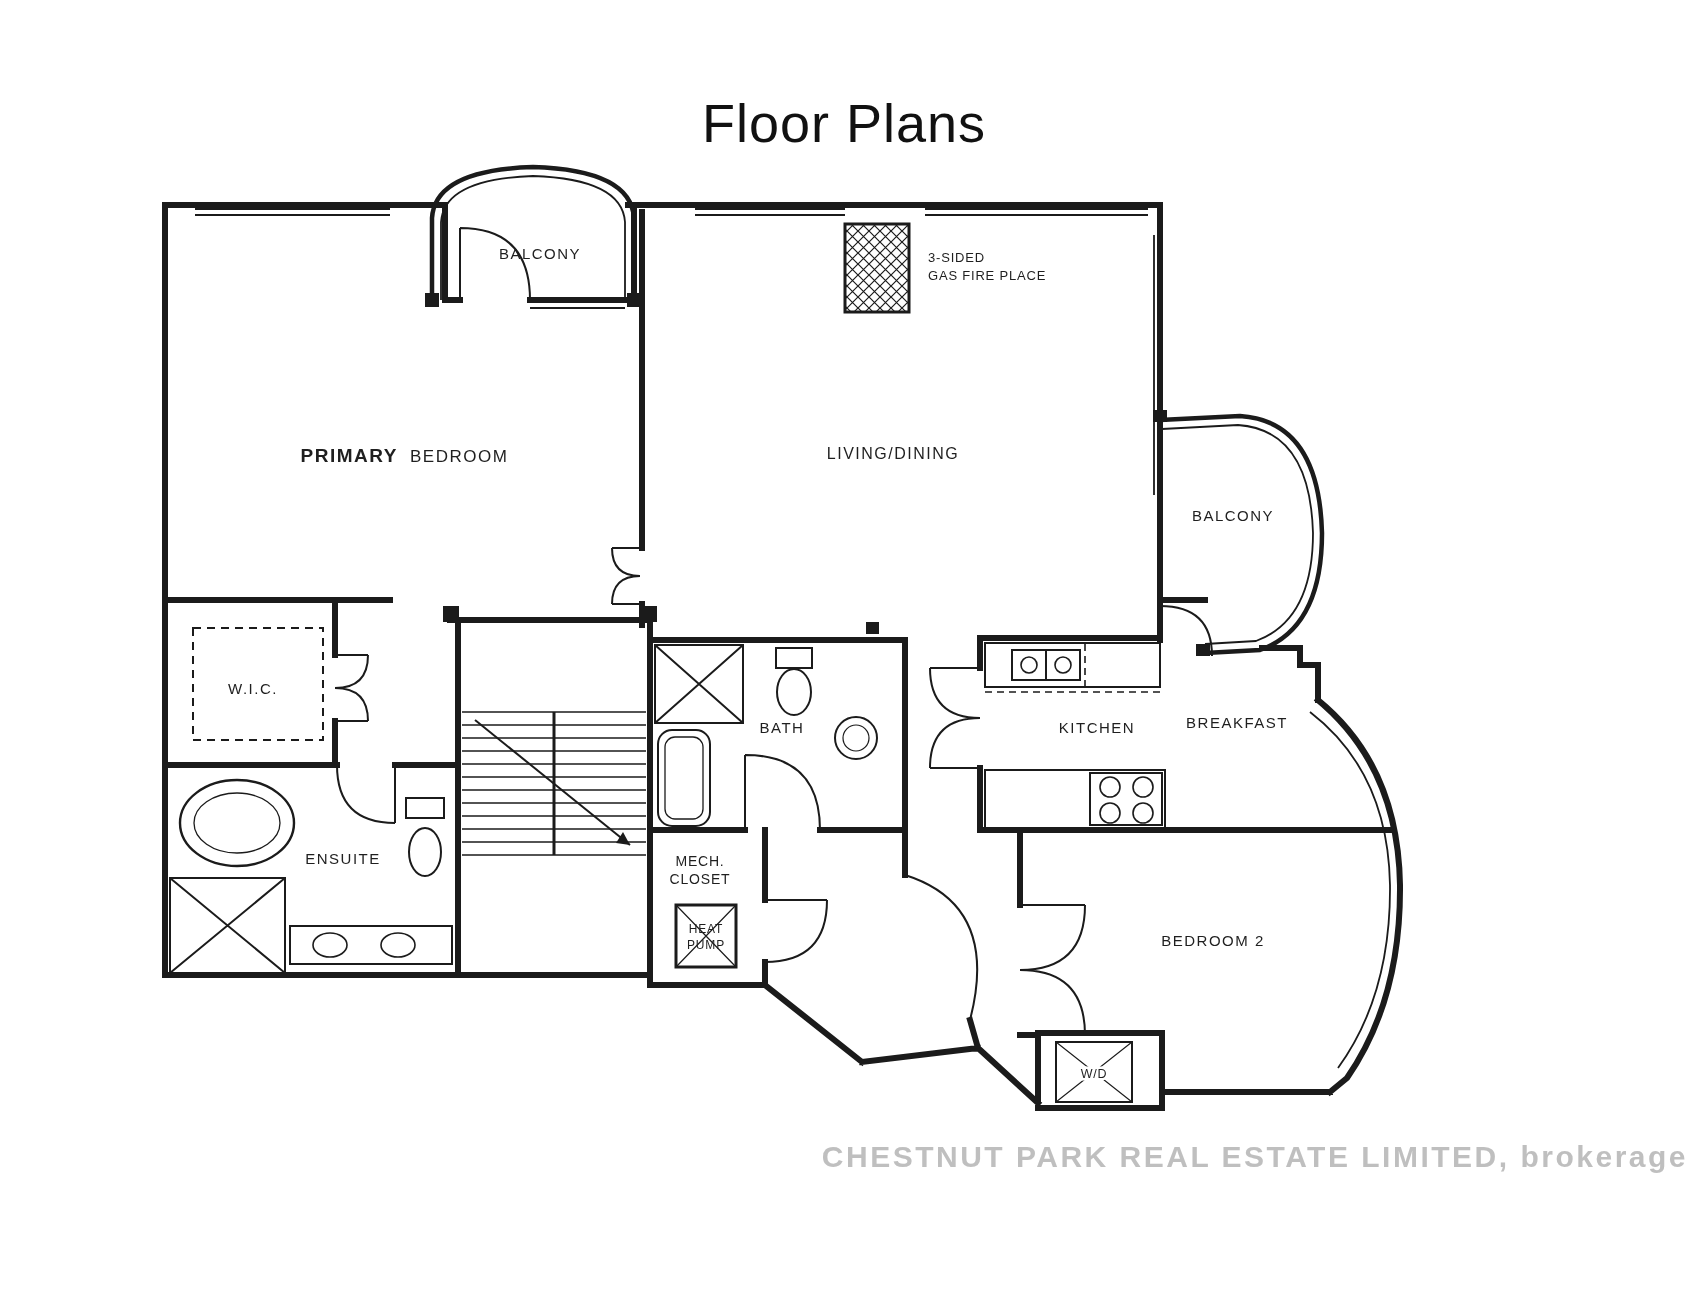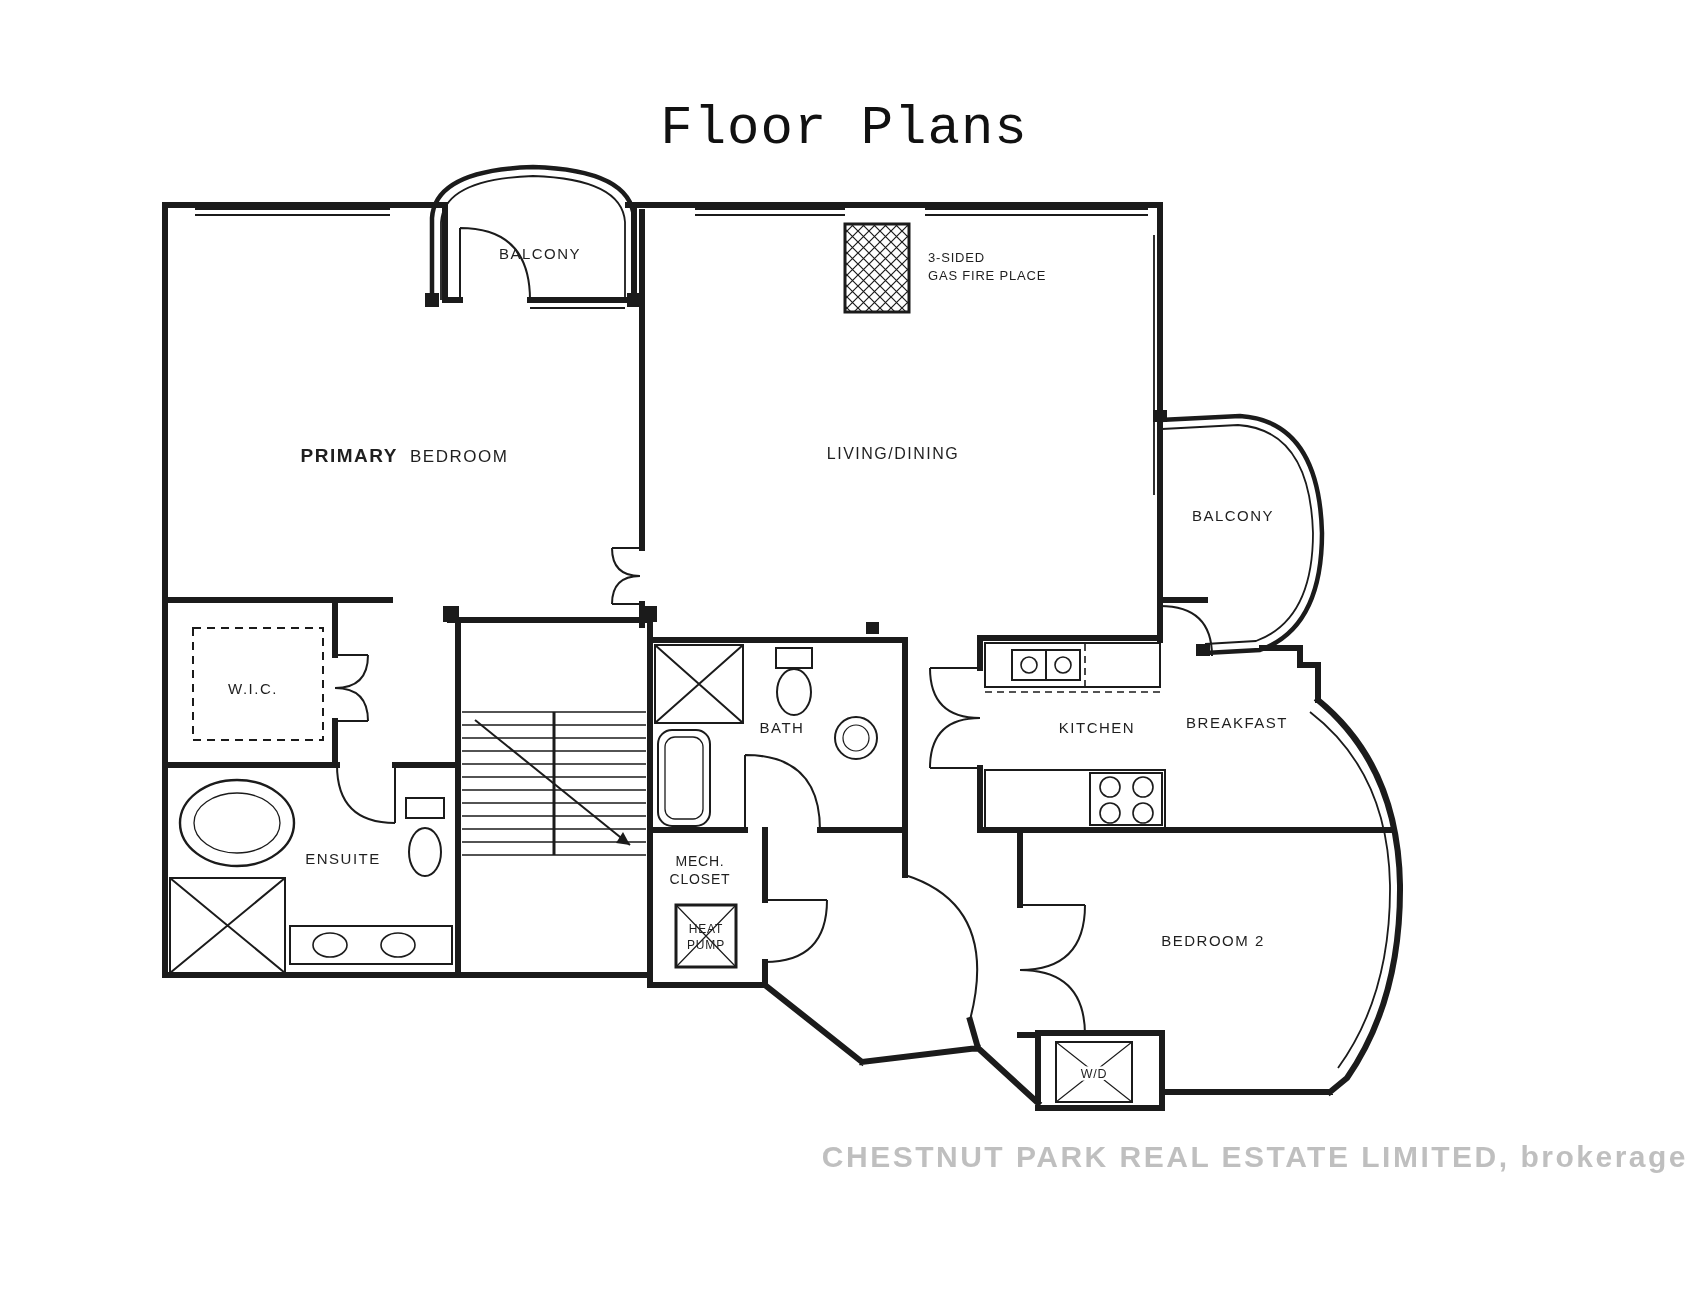--- a/index.html
+++ b/index.html
@@ -10,25 +10,25 @@
   .page {
     position: relative;
     width: 1688px;
     height: 1313px;
     background: #ffffff;
     overflow: hidden;
     font-family: "Liberation Sans", sans-serif;
   }
   .title {
     position: absolute;
-    top: 98px;
+    top: 92px;
     left: 0;
     width: 100%;
     text-align: center;
-    font-family: Liberation Mono, monospace;
+    font-family: Liberation Sans, sans-serif;
     font-size: 54px;
     font-weight: 400;
     color: #111111;
     letter-spacing: 1px;
   }
   .watermark {
     position: absolute;
     top: 1140px;
     left: 0;
     width: 100%;

